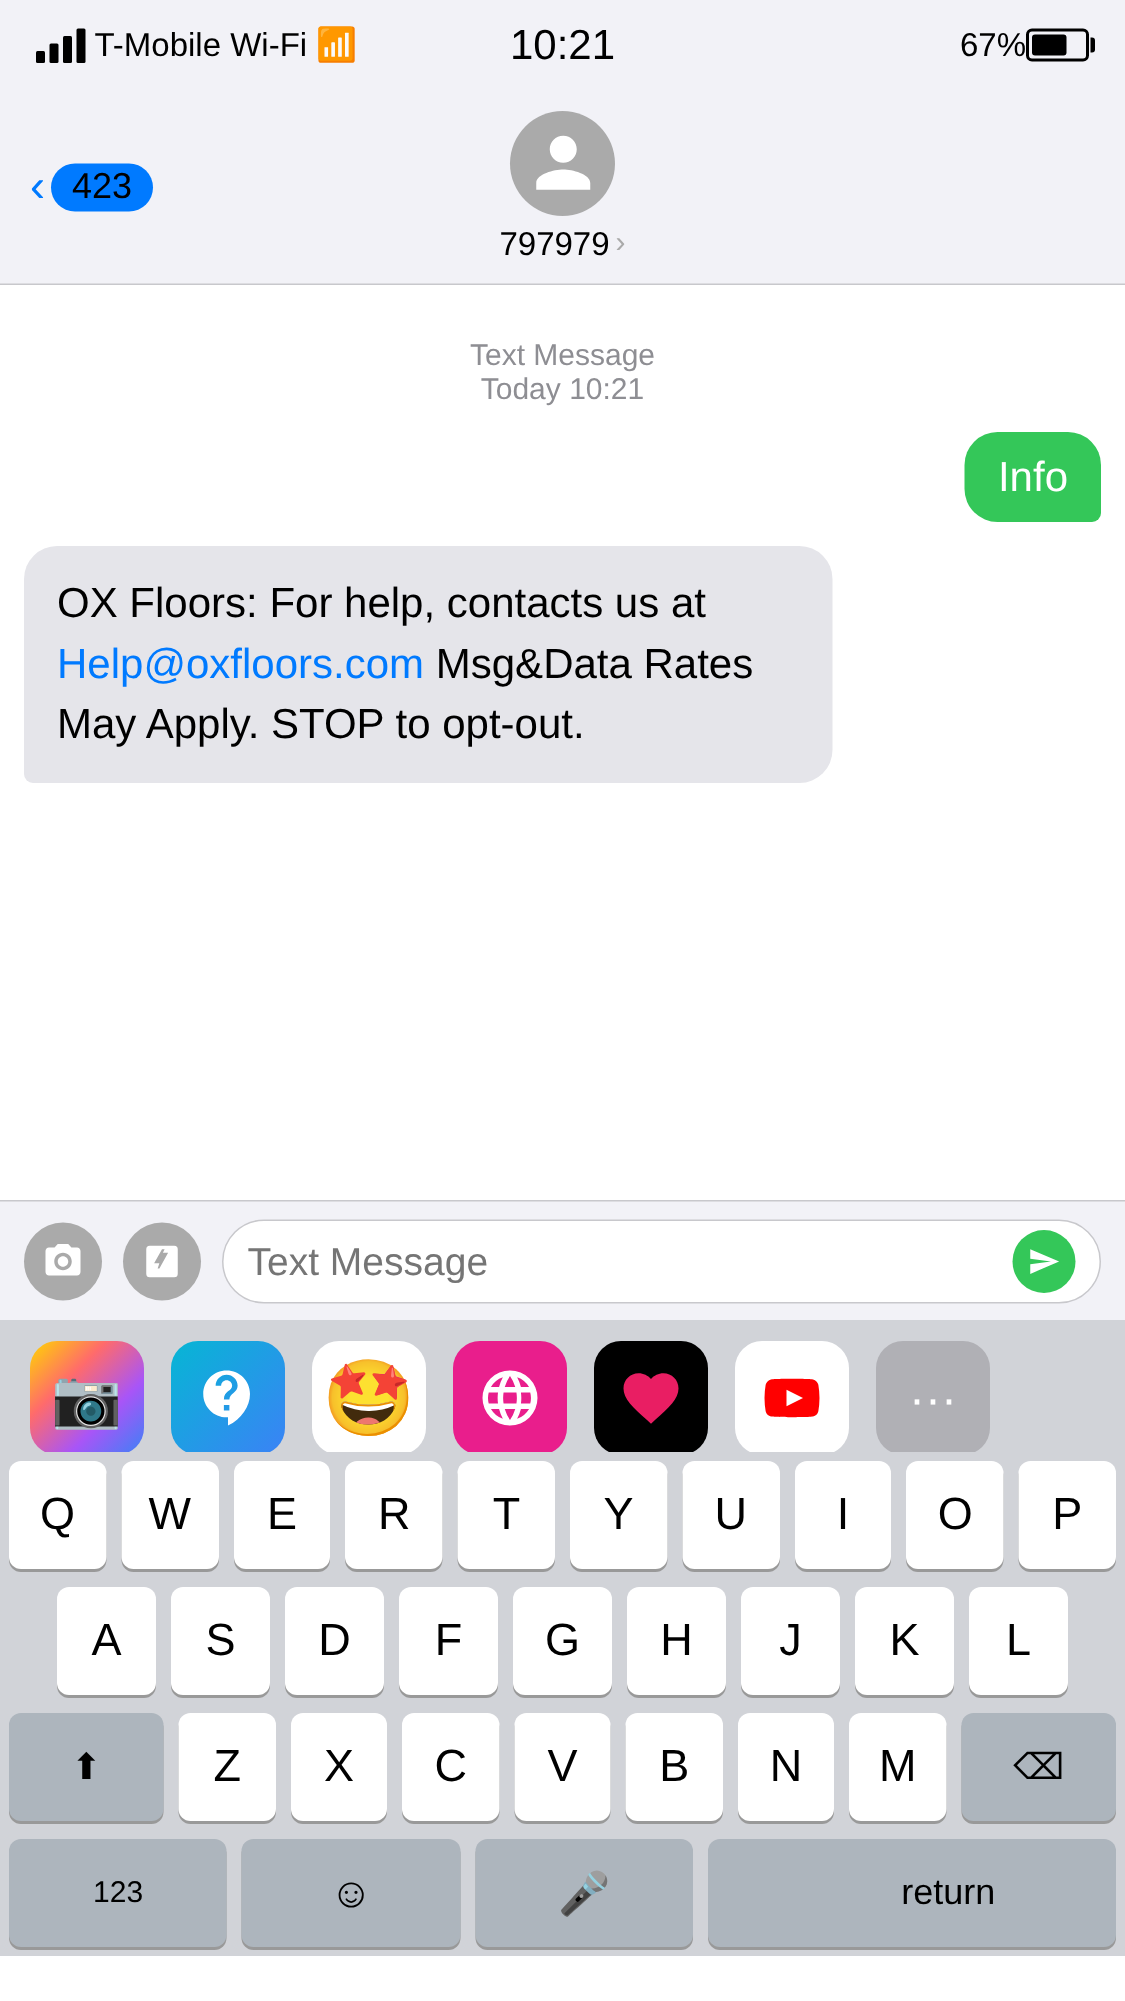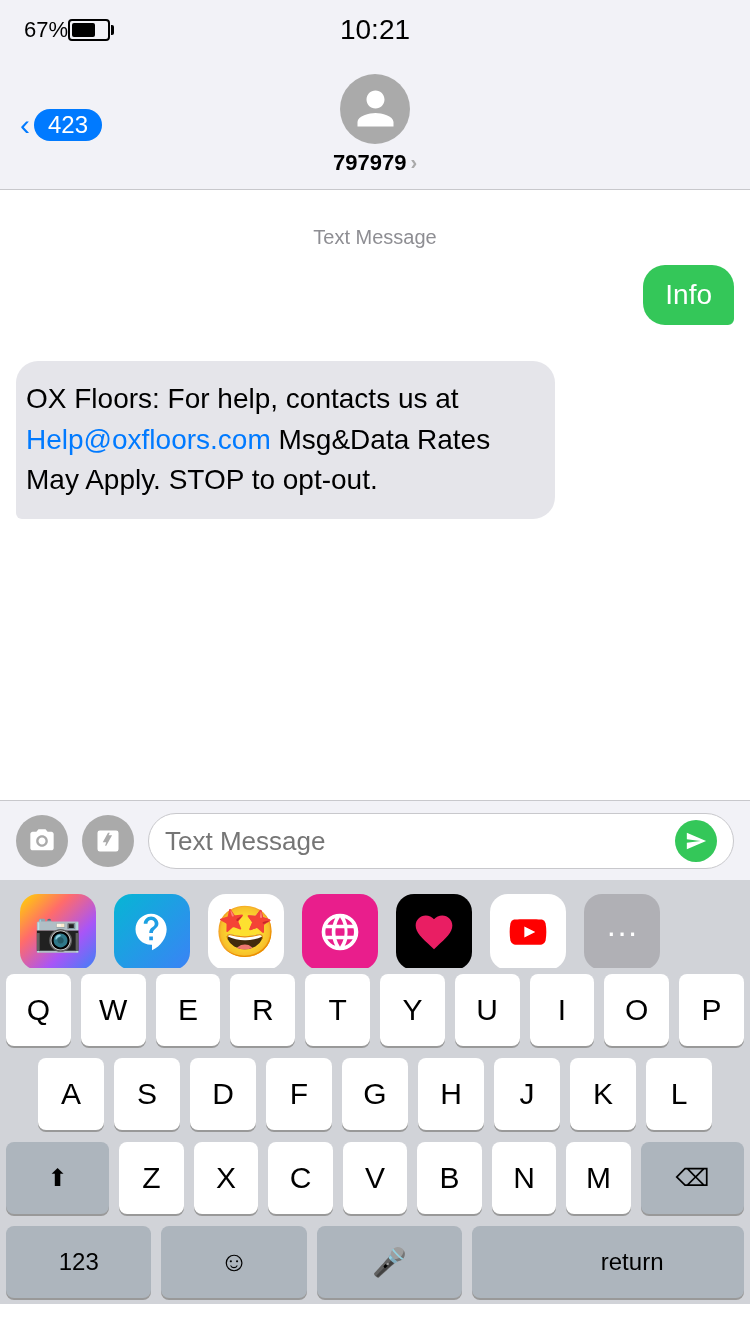--- a/index.html
+++ b/index.html
@@ -107,32 +107,31 @@
       font-size: 26px;
       gap: 4px;
       cursor: pointer;
     }
     .back-chevron {
       font-size: 30px;
       line-height: 1;
     }
     .back-count {
       background: #007aff;
-      color: #ffffff;
+      color: #000000;
       border-radius: 20px;
       padding: 2px 14px;
       font-size: 24px;
       font-weight: 500;
     }
     .contact-info {
       display: flex;
       flex-direction: column;
       align-items: center;
       gap: 6px;
-      font-weight: bold;
     }
     .avatar {
       width: 70px;
       height: 70px;
       border-radius: 50%;
       background: #aaa;
       display: flex;
       align-items: center;
       justify-content: center;
     }
@@ -185,26 +184,25 @@
       border-bottom-right-radius: 6px;
     }
     .message-received {
       display: flex;
       justify-content: flex-start;
     }
     .bubble-received {
       background: #e5e5ea;
       color: #000;
       border-radius: 22px;
-      padding: 18px 10px;
+      padding: 18px 22px;
       font-size: 28px;
       max-width: 75%;
       border-bottom-left-radius: 6px;
       line-height: 1.45;
-      margin-top: 20px;
     }
     .bubble-received a {
       color: #007aff;
       text-decoration: none;
     }
 
     
     .input-bar {
       width: 750px;
       background: #f2f2f7;
@@ -346,21 +344,21 @@
       min-width: 80px;
       flex: 1.3;
     }
     .key-space {
       flex: 4;
       font-size: 26px;
     }
     .key-numbers {
       min-width: 80px;
       flex: 1.3;
-      font-size: 24px;
+      font-size: 20px;
     }
     .key-return {
       min-width: 120px;
       flex: 2;
       font-size: 24px;
       padding-left: 48px;
     }
     .key-shift {
       min-width: 100px;
       flex: 1.6;
@@ -373,20 +371,30 @@
       font-size: 28px;
     }
     .key-mic {
       font-size: 28px;
     }
   </style>
 </head>
 <body>
 
 <div class="status-bar">
+  <div class="status-left">
+    <div class="signal-bars">
+      <div class="signal-bar" style="height:8px;"></div>
+      <div class="signal-bar" style="height:13px;"></div>
+      <div class="signal-bar" style="height:18px;"></div>
+      <div class="signal-bar" style="height:23px;"></div>
+    </div>
+    <span class="status-carrier">T-Mobile Wi-Fi</span>
+    <span class="wifi-icon">📶</span>
+  </div>
   <div class="status-time">10:21</div>
   <div class="status-right">
     <span>67%</span>
     <div class="battery-icon">
       <div class="battery-fill"></div>
     </div>
   </div>
 </div>
 
 <div class="nav-bar">
@@ -403,20 +411,21 @@
     <div class="contact-number">
       <span>797979</span>
       <span class="contact-chevron">›</span>
     </div>
   </div>
 </div>
 
 <div class="messages-area">
   <div class="timestamp-center">
     <div>Text Message</div>
+    <div>Today 10:21</div>
   </div>
   <div class="messages-content">
     <div class="message-sent">
       <div class="bubble-sent">Info</div>
     </div>
     <div class="message-received">
       <div class="bubble-received">
         OX Floors: For help, contacts us at <a href="mailto:Help@oxfloors.com">Help@oxfloors.com</a> Msg&amp;Data Rates May Apply. STOP to opt-out.
       </div>
     </div>

